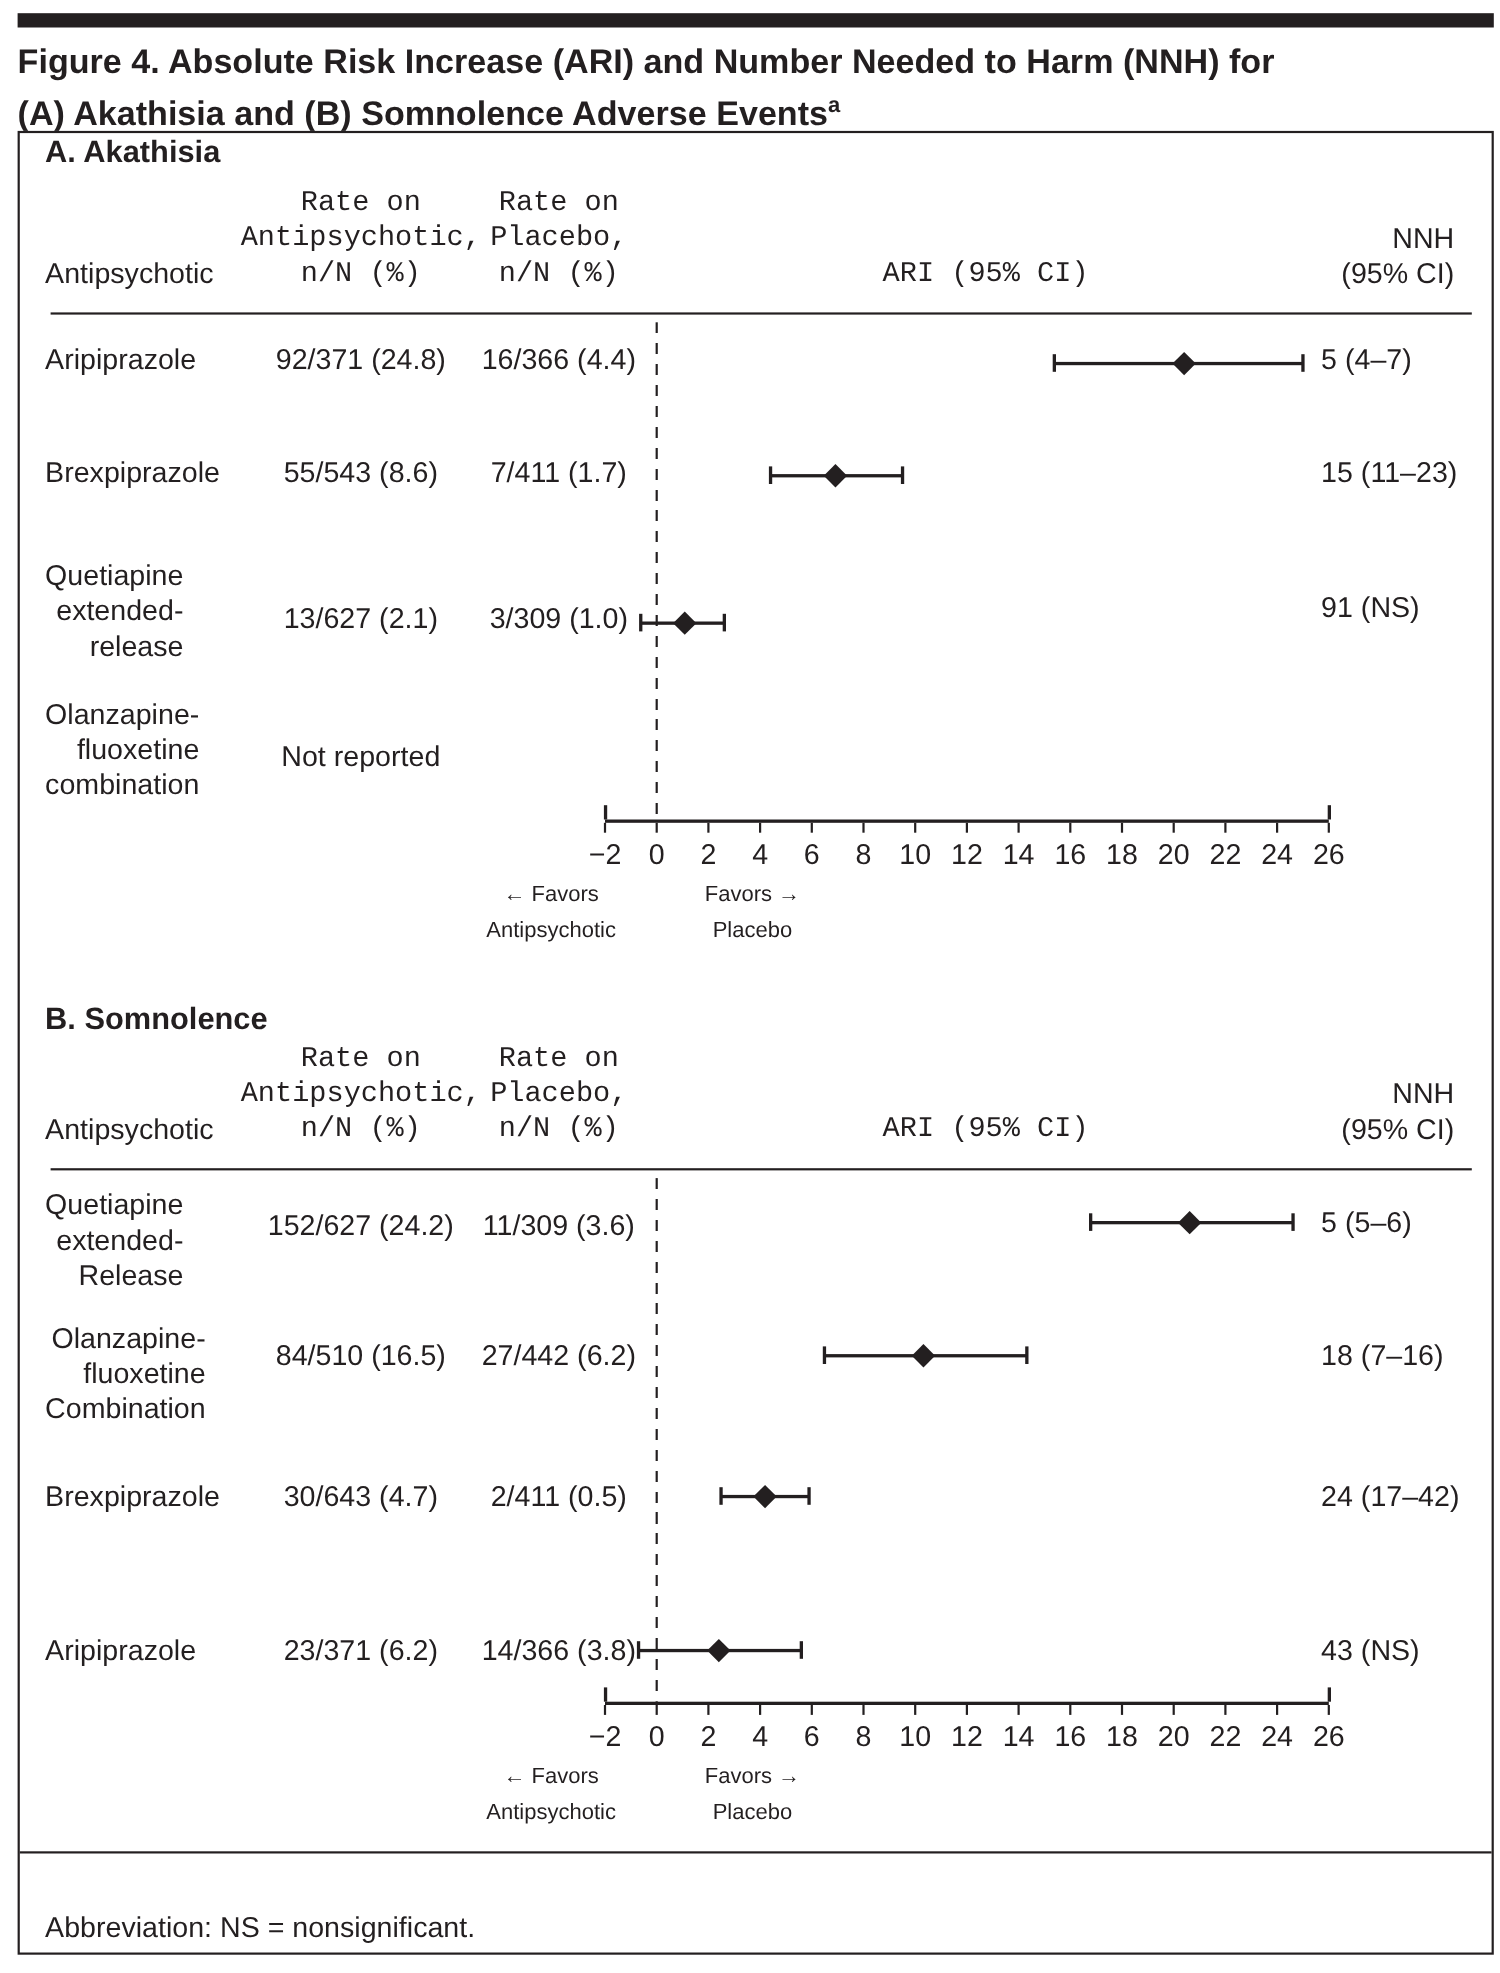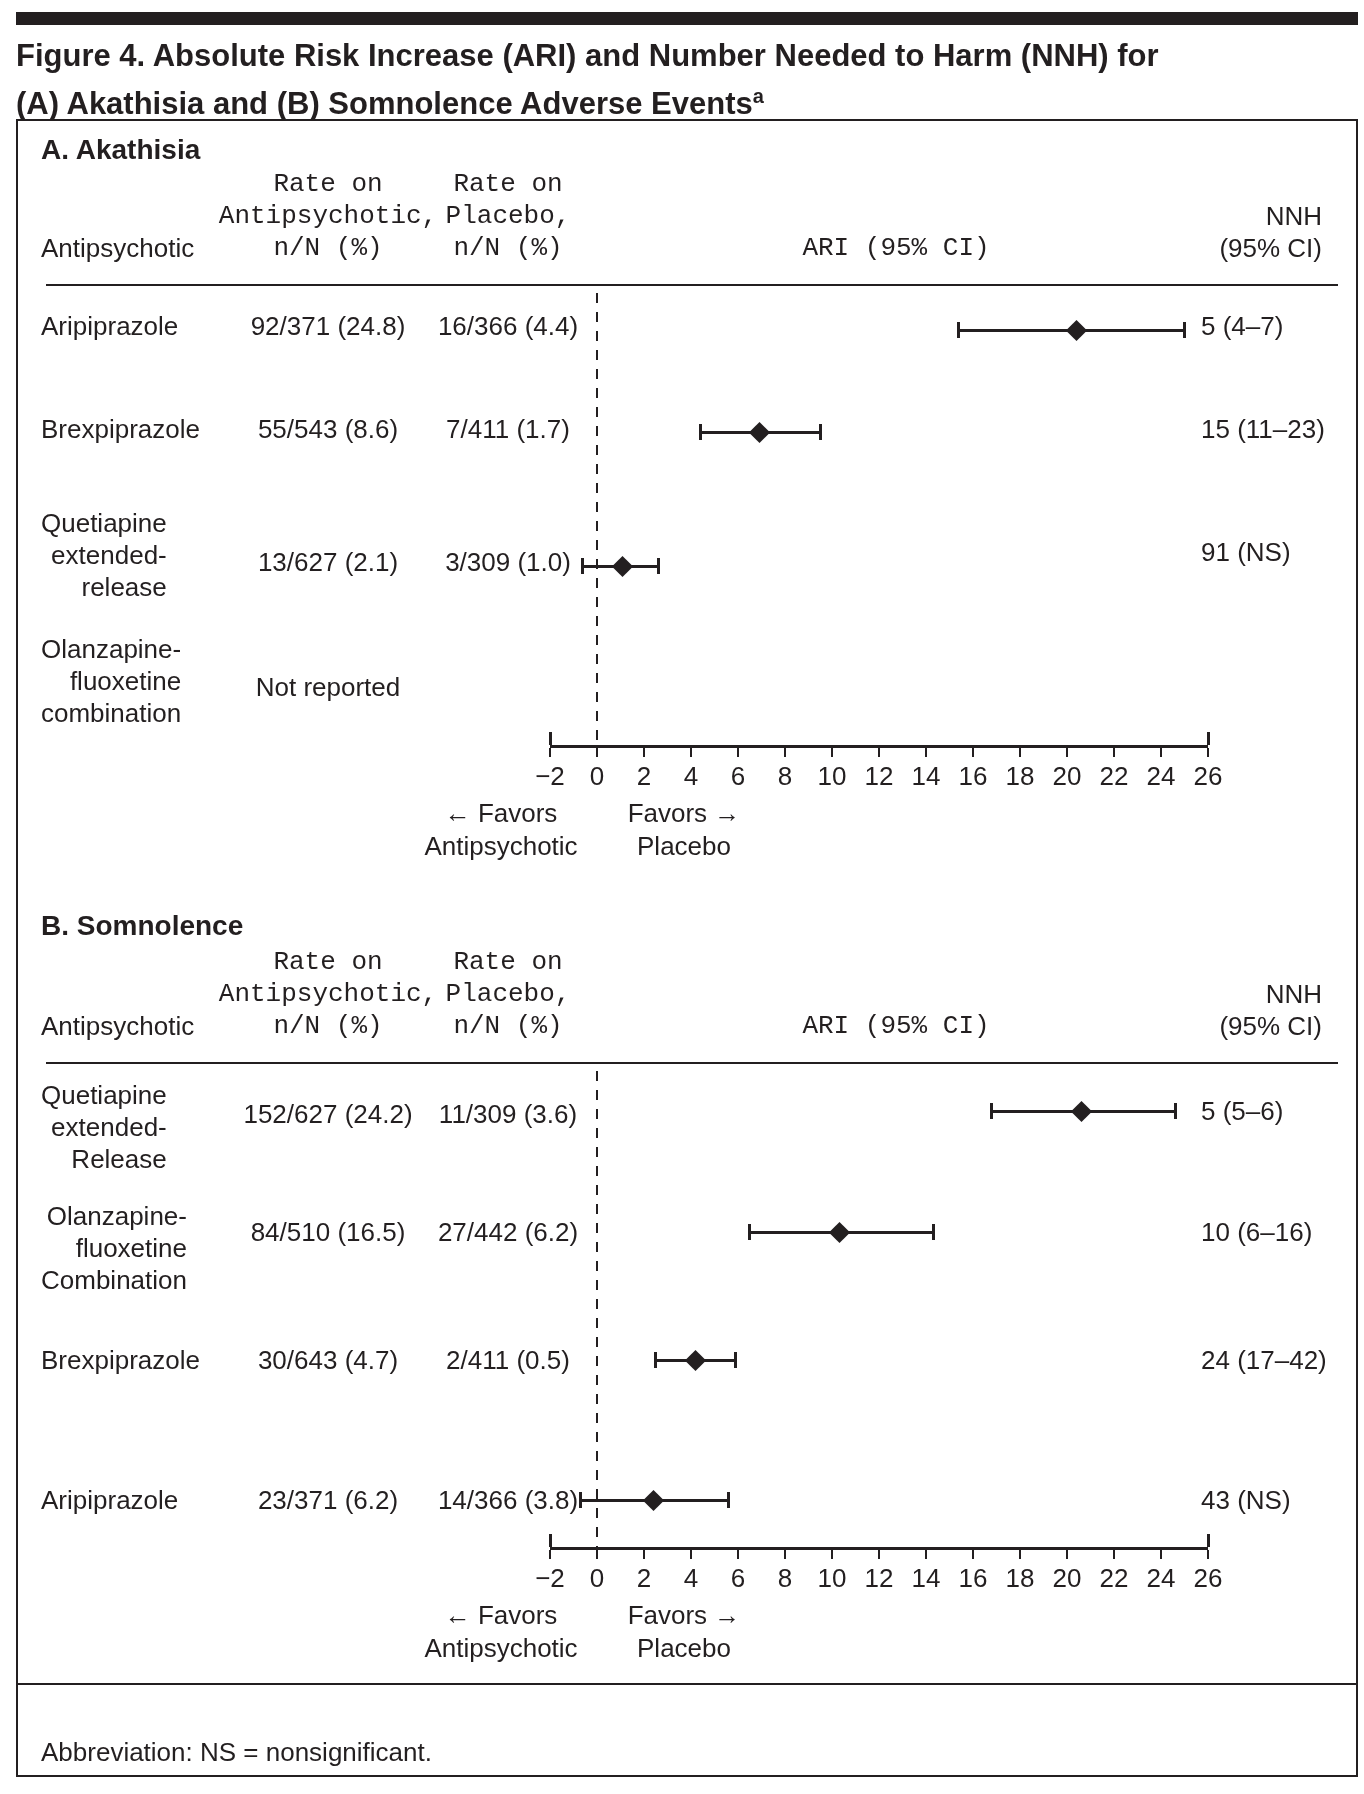--- a/index.html
+++ b/index.html
@@ -16,38 +16,38 @@
   .hdr.r{text-align:right;}
   .rule{position:absolute;height:2px;background:#231f20;}
   .dashed-zero{position:absolute;width:2px;
       background:repeating-linear-gradient(to bottom,#231f20 0 10px,transparent 10px 19px);}
   .row{position:absolute;left:0;width:100%;height:0;font-size:26px;line-height:32px;}
   .cell{position:absolute;top:0;}
   .drug{left:23px;text-align:right;}
   .rate1{left:166px;width:288px;text-align:center;}
   .rate2{left:375px;width:230px;text-align:center;}
   .nnh{left:1183px;width:160px;text-align:left;white-space:nowrap;}
-  .favors{position:absolute;width:220px;text-align:center;font-size:26px;line-height:33px;}
+  .favors{position:absolute;width:220px;text-align:center;font-size:20px;line-height:33px;}
   .footnote{position:absolute;left:23px;font-size:26px;line-height:32px;}
   .footnote sup{font-size:17px;}
   .overlay{position:absolute;left:0;top:0;width:100%;height:100%;pointer-events:none;}
 </style>
 </head>
 <body>
 
 <div class="page">
 
   <div class="top-bar"></div>
 
   <div class="fig-title" style="top:36px;">Figure 4. Absolute Risk Increase (ARI) and Number Needed to Harm (NNH) for</div>
   <div class="fig-title" style="top:76px;"><span>(A) Akathisia and (B) Somnolence Adverse Events</span><sup>a</sup></div>
 
   <div class="figure-box">
 
-    <div class="panel-heading" style="top:12px;">A. Akathisia</div>
+    <div class="panel-heading" style="top:0;">A. Akathisia</div>
 
     <div class="hdr" style="left:23px;top:111px;">Antipsychotic</div>
     <div class="hdr c" style="left:166px;top:47px;width:288px;">
       <div>Rate on</div>
       <div>Antipsychotic,</div>
       <div>n/N (%)</div>
     </div>
     <div class="hdr c" style="left:375px;top:47px;width:230px;">
       <div>Rate on</div>
       <div>Placebo,</div>
@@ -193,21 +193,21 @@
     </div>
 
     <div class="row" style="top:1079px;">
       <div class="cell drug">
         <div>Olanzapine-</div>
         <div>fluoxetine</div>
         <div>Combination</div>
       </div>
       <div class="cell rate1" style="top:16px;">84/510 (16.5)</div>
       <div class="cell rate2" style="top:16px;">27/442 (6.2)</div>
-      <div class="cell nnh" style="top:16px;">10 (6–16)</div>
+      <div class="cell nnh" style="top:16px;">18 (7–16)</div>
     </div>
 
     <div class="row" style="top:1223px;">
       <div class="cell drug">
         <div>Brexpiprazole</div>
       </div>
       <div class="cell rate1">30/643 (4.7)</div>
       <div class="cell rate2">2/411 (0.5)</div>
       <div class="cell nnh">24 (17–42)</div>
     </div>

